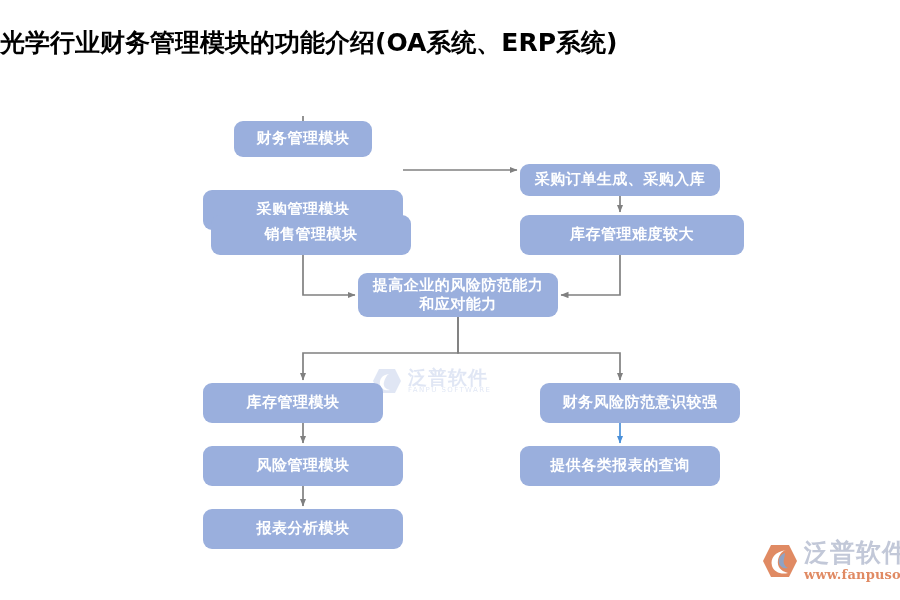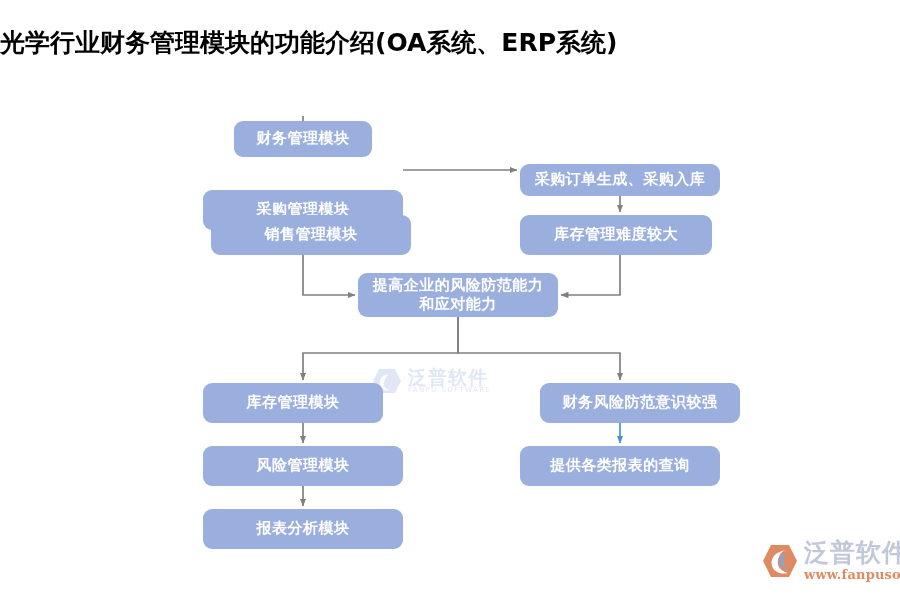--- a/index.html
+++ b/index.html
@@ -166,21 +166,21 @@
       <span class="wm-cn">泛普软件</span>
       <span class="wm-en">FANPU SOFTWARE</span>
     </span>
   </div>
 
   <div id="node-layer">
       <div class="node" style="left: 234px; top: 80px; width: 138px; height: 36px; margin-top: 41px;">财务管理模块</div>
       <div class="node" style="left: 203px; top: 150px; width: 200px; height: 40px; margin-top: 40px;">采购管理模块</div>
       <div class="node" style="left: 520px; top: 164px; width: 200px; height: 32px;">采购订单生成、采购入库</div>
       <div class="node" style="left: 203px; top: 215px; width: 200px; height: 40px; margin-left: 8px;">销售管理模块</div>
-      <div class="node" style="left: 520px; top: 215px; width: 192px; height: 40px;">库存管理难度较大</div>
+      <div class="node" style="left: 520px; top: 215px; width: 224px; height: 40px;">库存管理难度较大</div>
       <div class="node two-line" style="left: 358px; top: 273px; width: 200px; height: 44px;">提高企业的风险防范能力<br>和应对能力</div>
       <div class="node" style="left: 203px; top: 383px; width: 180px; height: 40px;">库存管理模块</div>
       <div class="node" style="left: 520px; top: 383px; width: 200px; height: 40px; margin-left: 20px;">财务风险防范意识较强</div>
       <div class="node" style="left: 203px; top: 446px; width: 200px; height: 40px;">风险管理模块</div>
       <div class="node" style="left: 520px; top: 446px; width: 200px; height: 40px;">提供各类报表的查询</div>
       <div class="node" style="left: 203px; top: 509px; width: 200px; height: 40px;">报表分析模块</div>
     </div>
 
   <div class="logo">
     <svg width="36" height="34" viewBox="0 0 36 34">

